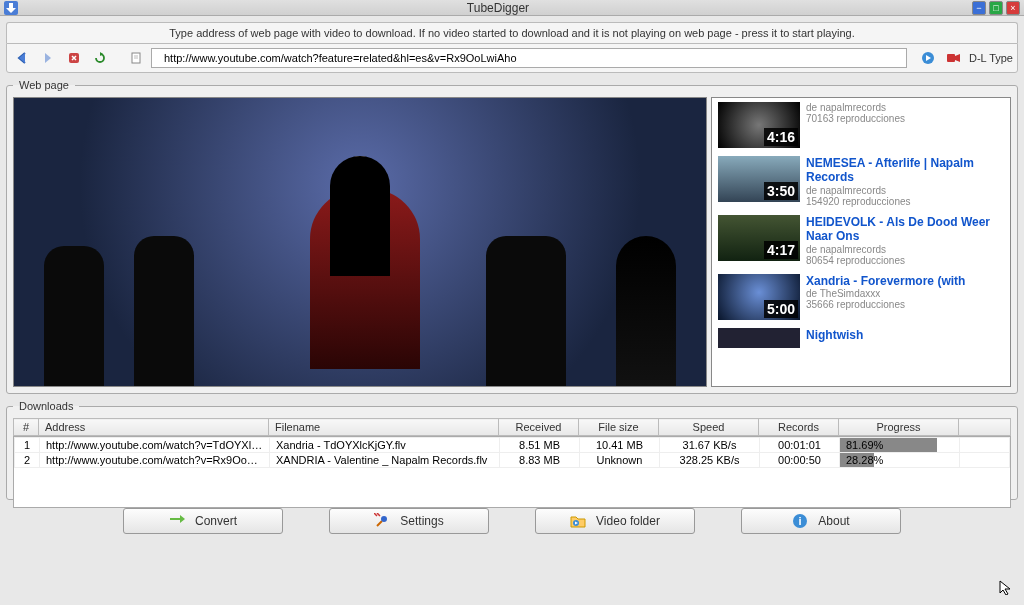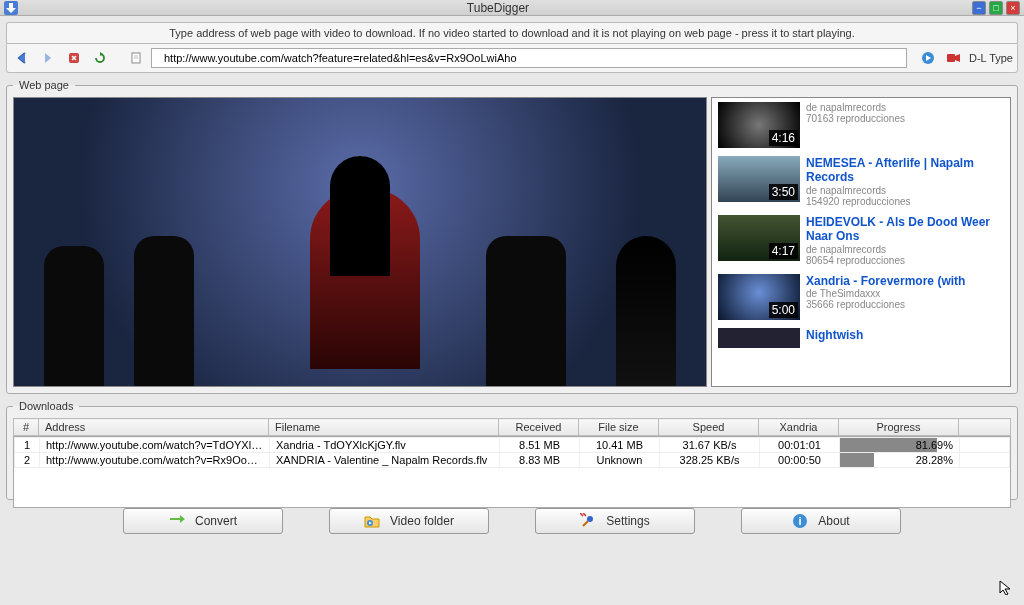--- a/index.html
+++ b/index.html
@@ -35,40 +35,40 @@
 .singer{position:absolute; left:50%; bottom:0; transform:translateX(-50%); width:100px; height:230px;}
 .singer .head{width:38px;height:38px;background:#e8d0c0;border-radius:50%;margin:0 auto;}
 .singer .hair{position:absolute;top:0;left:20px;width:60px;height:120px;background:#000;border-radius:30px 30px 0 0;}
 .singer .body{width:110px;height:180px;background:linear-gradient(#8b1a1a,#2a0505);margin:-5px auto 0;border-radius:50px 50px 0 0;}
 .guitarist{background:#0a0a0a; border-radius:20px 20px 0 0;}
 
 .sidebar { width: 300px; background:#fff; border:1px solid #888; overflow-y:auto; overflow-x:hidden;}
 .sidebar::-webkit-scrollbar{width:16px;} .sidebar::-webkit-scrollbar-thumb{background:#bbb;border:1px solid #888;} .sidebar::-webkit-scrollbar-track{background:#eee;}
 .vitem { display:flex; gap:6px; padding:4px 6px; }
 .thumb { width:82px; height:46px; background:#223; position:relative; flex-shrink:0;}
-.thumb .dur { position:absolute; right:2px; bottom:2px; background:rgba(0,0,0,.85); color:#fff; font-size:12px; padding:1px 3px;}
+.thumb .dur { position:absolute; right:2px; bottom:2px; background:rgba(0,0,0,.85); color:#fff; font-size:14px; padding:1px 3px;font-weight:bold;}
 .thumb .tscene{position:absolute;inset:0;}
 .t1{background:radial-gradient(circle at 50% 50%,#777,#000);}
 .t2{background:linear-gradient(#8ab,#345);}
 .t3{background:linear-gradient(#453,#121);}
 .t4{background:radial-gradient(circle at 50% 40%,#6a8fd6,#08142a);}
 .vinfo .vtitle{color:#1155cc; font-size:12px; font-weight:bold; line-height:1.2;}
 .vinfo .vauthor{color:#888; font-size:10px;}
 .vinfo .vplays{color:#888; font-size:10px;}
 
 .dlpanel { height: 100px; }
 .dltable { width:100%; border:1px solid #aaa; background:#fff; font-size:11px; border-collapse:collapse; }
 .dltable th { background:linear-gradient(#f8f8f8,#e8e8e8); border:1px solid #bbb; padding:2px 6px; text-align:center; font-weight:normal; color:#333;}
 .dltable th.addr, .dltable th.file { text-align:left; }
 .dltable td { padding:1px 6px; border:1px solid #eee; white-space:nowrap; overflow:hidden; text-overflow:ellipsis; max-width:0;}
 .dltable td.num{text-align:center;}
 .dltable td.ctr{text-align:center;}
 .progcell{position:relative; padding:0!important;}
 .progbar{position:absolute; left:0; top:0; bottom:0; background:#888;}
-.proglbl{position:relative; padding:1px 6px; text-align:right;}
+.proglbl{position:relative; padding:1px 6px; text-align:left;}
 .tblwrap{height:72px; overflow:auto; border:1px solid #aaa; background:#fff;}
 
 .btnrow { display:flex; justify-content:center; gap:46px; padding:8px 0 2px; }
 .bigbtn { width:160px; height:26px; border:1px solid #999; background:linear-gradient(#fdfdfd,#e5e5e5); border-radius:3px; display:flex; align-items:center; justify-content:center; gap:10px; font-size:12px; color:#333;}
 .bigbtn .ico{width:16px;height:16px;display:flex;align-items:center;justify-content:center;}
 
 svg{display:block;}
 </style>
 </head>
 <body>
@@ -226,21 +226,21 @@
           <col>
         </colgroup>
       <thead>
           <tr>
         <th>#</th>
         <th class="addr">Address</th>
         <th class="file">Filename</th>
         <th>Received</th>
         <th>File size</th>
         <th>Speed</th>
-        <th>Xandria</th>
+        <th>Records</th>
         <th>Progress</th>
         <th></th>
       </tr>
         </thead>
     </table>
     <div class="tblwrap">
     <table class="dltable" style="border-top:none">
       <colgroup>
             <col style="width:25px">
             <col style="width:230px">
@@ -290,41 +290,41 @@
     <button class="bigbtn">
       <span class="ico">
           <svg width="16" height="14">
             <path d="M1 4 L11 4 L11 1 L16 5 L11 9 L11 6 L1 6 Z" fill="#6b4"></path>
           </svg>
         </span>
       <span>Convert</span>
     </button>
     <button class="bigbtn">
       <span class="ico">
+          <svg width="16" height="16">
+            <path d="M3 13 L8 8" stroke="#c60" stroke-width="2"></path>
+            <circle cx="10" cy="6" r="3" fill="#36c"></circle>
+            <path d="M6 3 L3 0 M3 3 L0 0" stroke="#c33" stroke-width="1.5"></path>
+          </svg>
+        </span>
+      <span>Settings</span>
+    </button>
+    <button class="bigbtn">
+      <span class="ico">
           <svg width="16" height="14">
             <path d="M1 3 L6 3 L8 5 L15 5 L15 13 L1 13 Z" fill="#fc6" stroke="#c90"></path>
             <circle cx="6" cy="9" r="3" fill="#3b8dd6"></circle>
             <path d="M5 7.5 L8 9 L5 10.5 Z" fill="#fff"></path>
           </svg>
         </span>
       <span>Video folder</span>
     </button>
     <button class="bigbtn">
       <span class="ico">
           <svg width="16" height="16">
-            <path d="M3 13 L8 8" stroke="#c60" stroke-width="2"></path>
-            <circle cx="10" cy="6" r="3" fill="#36c"></circle>
-            <path d="M6 3 L3 0 M3 3 L0 0" stroke="#c33" stroke-width="1.5"></path>
-          </svg>
-        </span>
-      <span>Settings</span>
-    </button>
-    <button class="bigbtn">
-      <span class="ico">
-          <svg width="16" height="16">
             <circle cx="8" cy="8" r="7" fill="#3b8dd6"></circle>
             <text x="8" y="12" text-anchor="middle" fill="#fff" font-size="11" font-weight="bold">i</text>
           </svg>
         </span>
       <span>About</span>
     </button>
   </div>
 
 </div>
 

